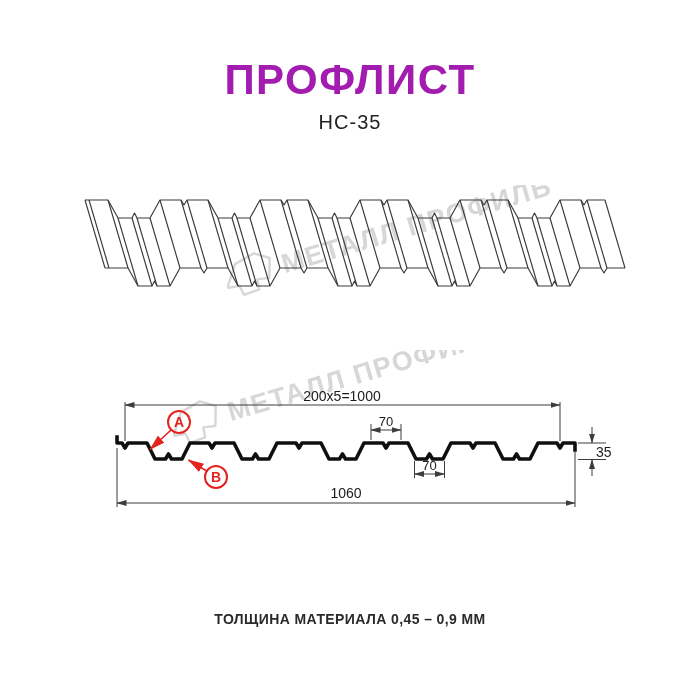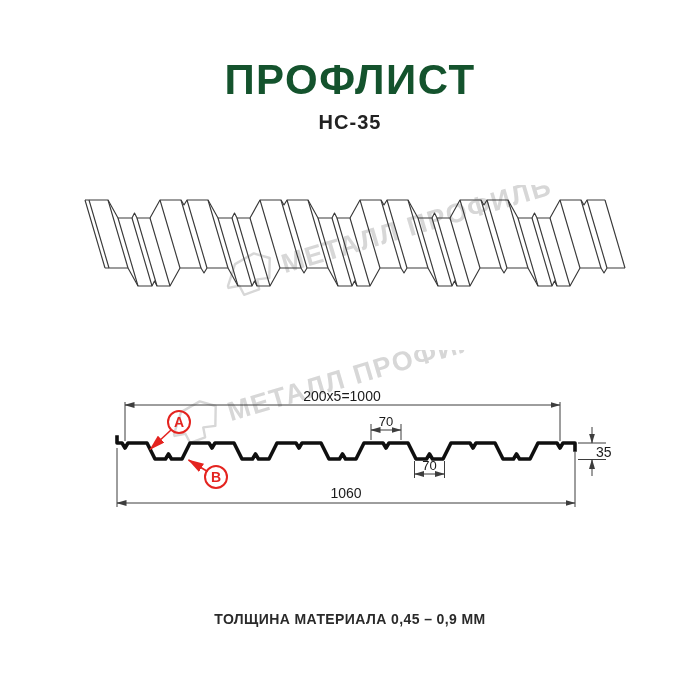--- a/index.html
+++ b/index.html
@@ -1,21 +1,21 @@
 <!DOCTYPE html>
 <html><head>
 <meta charset="utf-8">
 <style>
   html,body{margin:0;padding:0;background:#fff;}
   .page{position:relative;width:700px;height:700px;background:#ffffff;overflow:hidden;
         font-family:"Liberation Sans",sans-serif;color:#1a1a1a;}
   .title{position:absolute;top:56px;left:0;width:100%;text-align:center;
-         font-size:42px;font-weight:bold;letter-spacing:1.5px;color:#14532d;}
+         font-size:42px;font-weight:bold;letter-spacing:1.5px;color:#a21caf;}
   .subtitle{position:absolute;top:111px;left:0;width:100%;text-align:center;
-         font-size:20px;font-weight:bold;letter-spacing:1px;color:#222;}
+         font-size:20px;font-weight:normal;letter-spacing:1px;color:#222;}
   .footer{position:absolute;top:611px;left:0;width:100%;text-align:center;
          font-size:14px;font-weight:bold;color:#2a2a2a;letter-spacing:0.4px;}
   .iso-svg{position:absolute;left:55px;top:185px;}
   .cross-svg{position:absolute;left:95px;top:350px;}
   .wm-logo{fill:none;stroke:#d7d7d7;stroke-width:2.4;stroke-linejoin:round;}
   .wm-text{font-size:27px;font-weight:bold;fill:#d7d7d7;letter-spacing:1.5px;}
   #iso-lines path{fill:none;stroke:#3a3a3a;stroke-width:1.15;stroke-linejoin:round;}
   .profile{fill:none;stroke:#0f0f0f;stroke-width:3.6;stroke-linejoin:round;stroke-linecap:square;}
   .dimline,.extline{stroke:#3d3d3d;stroke-width:1;fill:none;}
   .dim-text{font-size:14px;fill:#1b1b1b;}

